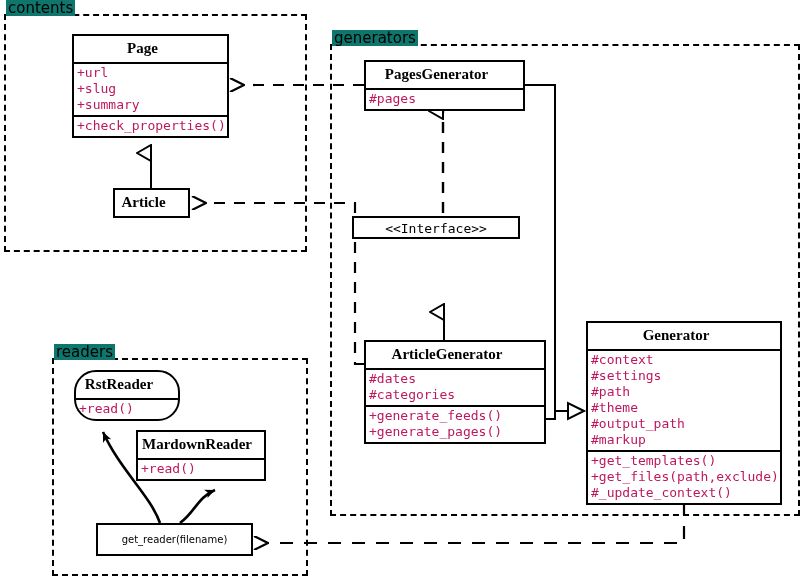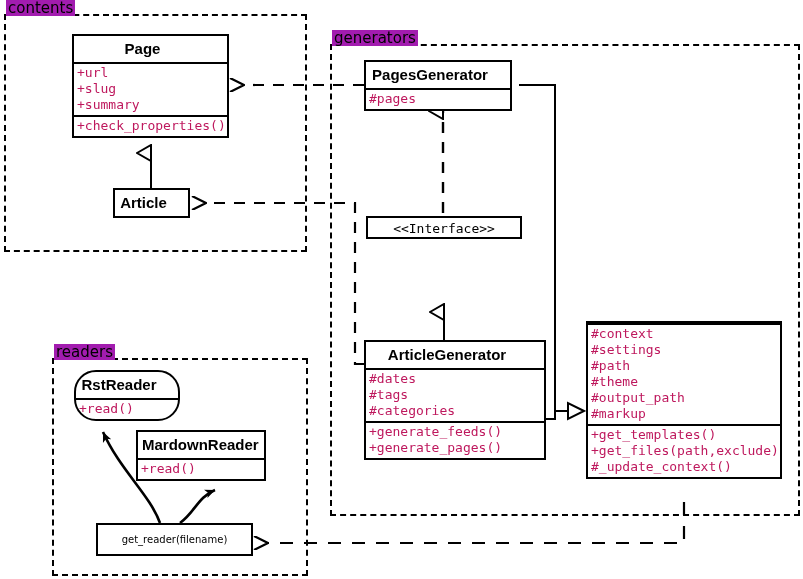--- a/index.html
+++ b/index.html
@@ -17,39 +17,39 @@
   .package-border{
     position:absolute;left:0;top:0;right:0;bottom:0;
     border:2px dashed #000;
     border-style:dashed;
     box-sizing:border-box;
   }
   .pkg-label{
     position:absolute;
     font-family:"DejaVu Sans", sans-serif;
     font-size:15px;color:#000;
-    background:#a21caf;
+    background:#0f766e;
     padding:0 2px;
     white-space:nowrap;
     line-height:16px;
   }
 
   
   .cls{
     position:absolute;
     border:2px solid #000;
     background:#ffffff;
     box-sizing:border-box;
     z-index:5;
   }
   .cls .name{
     text-align:center;
     font-weight:bold;
     font-size:15px;
-    font-family:Liberation Sans, sans-serif;
+    font-family:Liberation Serif, serif;
     color:#000;
     padding:4px 20px 5px 4px;
     line-height:17px;
     white-space:nowrap;
   }
   .cls .stereo{
     text-align:center;
     font-size:13px;
     font-weight:normal;
     font-family:"DejaVu Sans Mono", monospace;
@@ -151,45 +151,45 @@
   </div>
   <div class="compartment">
     <div class="member">+check_properties()</div>
   </div>
 </div>
 
 <div class="cls" style="left:113px;top:188px;width:77px;">
   <div class="name">Article</div>
 </div>
 
-<div class="cls" style="left:364px;top:60px;width:148px;">
+<div class="cls" style="left:364px;top:60px;width:161px;">
   <div class="name">PagesGenerator</div>
   <div class="compartment">
     <div class="member">#pages</div>
   </div>
 </div>
 
-<div class="cls" style="left:366px;top:216px;width:156px;">
+<div class="cls" style="left:352px;top:216px;width:168px;">
   <div class="stereo">&lt;&lt;Interface&gt;&gt;</div>
 </div>
 
 <div class="cls" style="left:364px;top:340px;width:182px;">
   <div class="name">ArticleGenerator</div>
   <div class="compartment">
     <div class="member">#dates</div>
-    <div class="member">#tags</div>
     <div class="member">#categories</div>
   </div>
   <div class="compartment">
     <div class="member">+generate_feeds()</div>
     <div class="member">+generate_pages()</div>
   </div>
 </div>
 
 <div class="cls" style="left:586px;top:321px;width:196px;">
+  <div class="name">Generator</div>
   <div class="compartment">
     <div class="member">#context</div>
     <div class="member">#settings</div>
     <div class="member">#path</div>
     <div class="member">#theme</div>
     <div class="member">#output_path</div>
     <div class="member">#markup</div>
   </div>
   <div class="compartment">
     <div class="member">+get_templates()</div>

